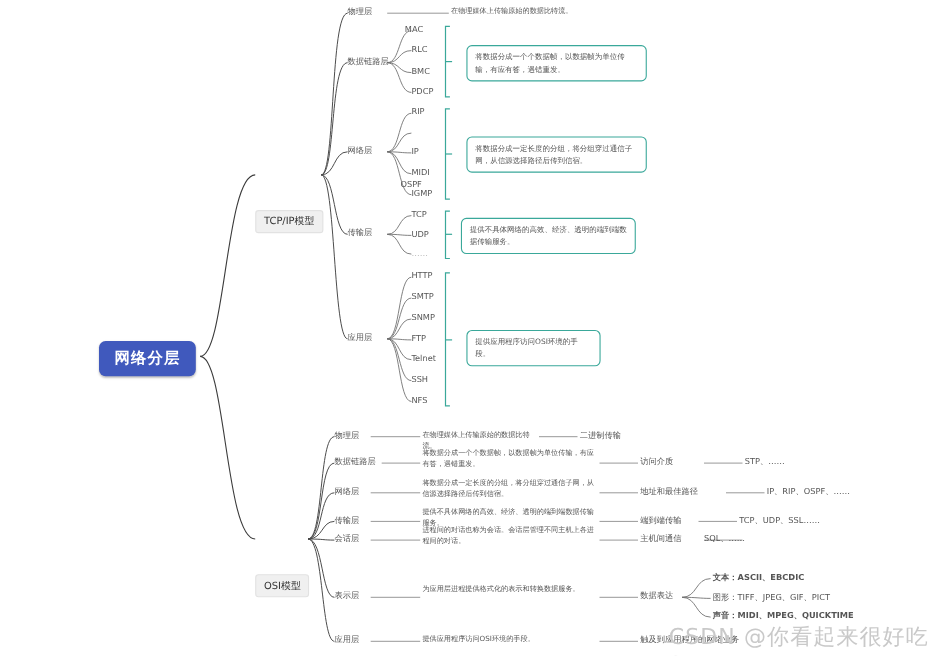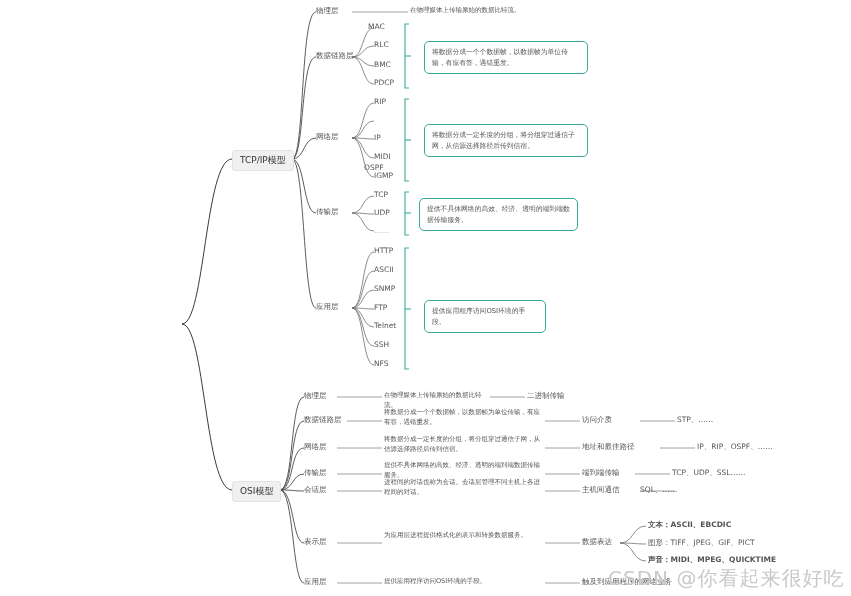--- a/index.html
+++ b/index.html
@@ -28,20 +28,21 @@
   }
 
   
   .model{
     background:#f0f0f0;
     color:#333;
     font-size:9px;
     padding:3px 7px;
     border-radius:3px;
     border:1px solid #e2e2e2;
+    margin-top:41px;
   }
 
   
   .layer{
     font-size:7.5px;
     color:#555;
   }
   
   .leaf{
     font-size:7.5px;
@@ -175,20 +176,21 @@
       <line x1="640" y1="491" x2="675" y2="491"></line>
     </g>
 
     <g fill="none" stroke="#6f6f6f" stroke-width="0.8">
       <path d="M620,543 C634,543 632,526 646,526"></path>
       <path d="M620,543 C634,543 636,544 646,544"></path>
       <path d="M620,543 C634,543 632,561 646,561"></path>
     </g>
   </svg>
 
+  <div class="node root" style="left:90px;top:310px;">网络分层</div>
 
   <div class="node model" style="left:232px;top:150px;">TCP/IP模型</div>
   <div class="node model" style="left:232px;top:481px;">OSI模型</div>
 
   <div class="node layer" style="left:316px;top:6px;">物理层</div>
   <div class="node layer" style="left:316px;top:51px;">数据链路层</div>
   <div class="node layer" style="left:316px;top:132px;">网络层</div>
   <div class="node layer" style="left:316px;top:207px;">传输层</div>
   <div class="node layer" style="left:316px;top:302px;">应用层</div>
 
@@ -203,21 +205,21 @@
   <div class="node leaf" style="left:364px;top:115px;margin-top:48px;">OSPF</div>
   <div class="node leaf" style="left:374px;top:133px;">IP</div>
   <div class="node leaf" style="left:374px;top:152px;">MIDI</div>
   <div class="node leaf" style="left:374px;top:171px;">IGMP</div>
 
   <div class="node leaf" style="left:374px;top:190px;">TCP</div>
   <div class="node leaf" style="left:374px;top:208px;">UDP</div>
   <div class="node leaf" style="left:374px;top:226px;color:#b9b9b9;">……</div>
 
   <div class="node leaf" style="left:374px;top:246px;">HTTP</div>
-  <div class="node leaf" style="left:374px;top:265px;">ASCII</div>
+  <div class="node leaf" style="left:374px;top:265px;">SMTP</div>
   <div class="node leaf" style="left:374px;top:284px;">SNMP</div>
   <div class="node leaf" style="left:374px;top:303px;">FTP</div>
   <div class="node leaf" style="left:374px;top:321px;">Telnet</div>
   <div class="node leaf" style="left:374px;top:340px;">SSH</div>
   <div class="node leaf" style="left:374px;top:359px;">NFS</div>
 
   <div class="node callout" style="left:424px;top:41px;width:148px;">将数据分成一个个数据帧，以数据帧为单位传输，有应有答，遇错重发。</div>
   <div class="node callout" style="left:424px;top:124px;width:148px;">将数据分成一定长度的分组，将分组穿过通信子网，从信源选择路径后传到信宿。</div>
   <div class="node callout" style="left:419px;top:198px;width:143px;">提供不具体网络的高效、经济、透明的端到端数据传输服务。</div>
   <div class="node callout" style="left:424px;top:300px;width:106px;">提供应用程序访问OSI环境的手段。</div>

